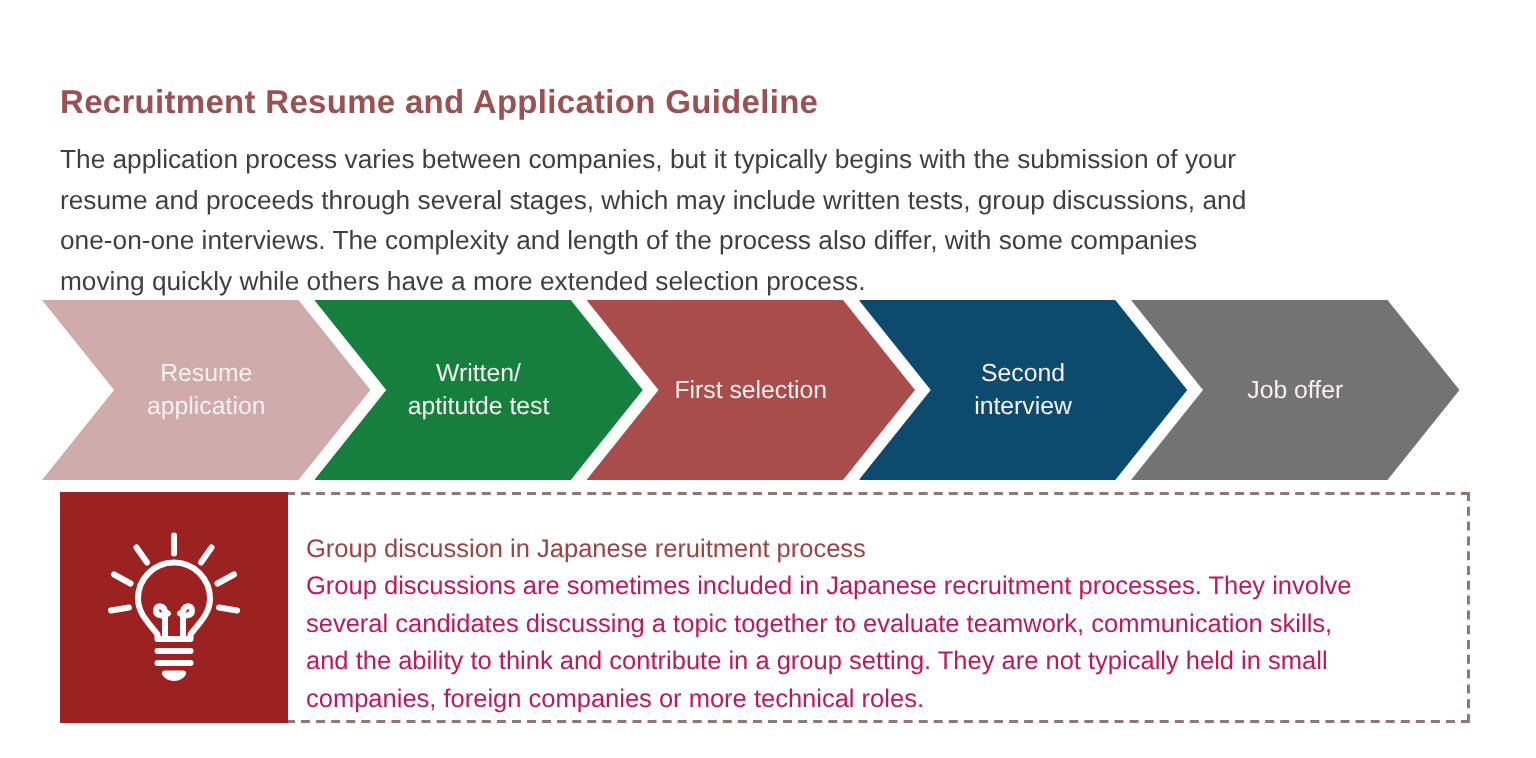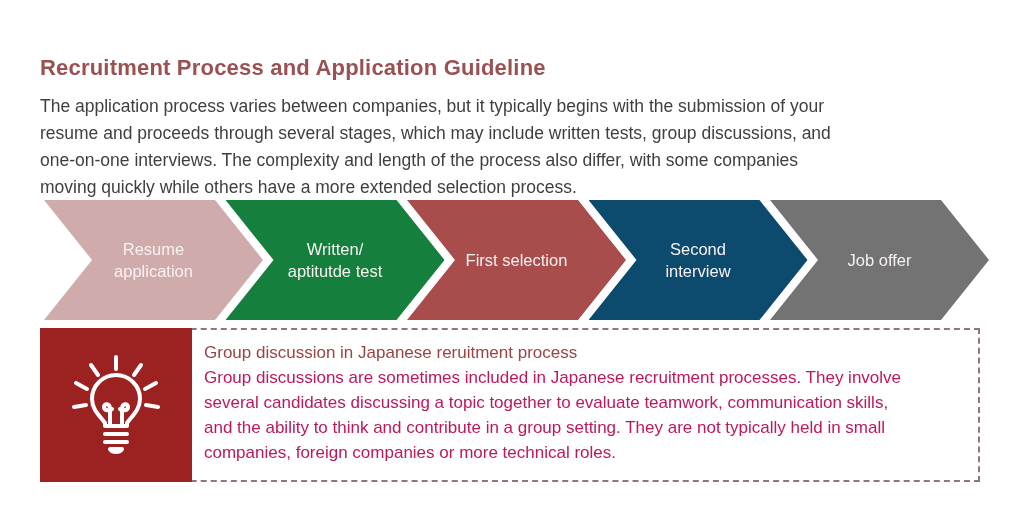--- a/index.html
+++ b/index.html
@@ -19,21 +19,21 @@
   }
   .intro {
     position: absolute; left: 40px; top: 80px;
     width: 930px;
     font-size: 17.5px; line-height: 27px;
     white-space: pre-line;
     color: #3f3f3f;
     margin-top: 13px;
   }
   .process {
-    position: absolute; left: 44px; top: 200px;
+    position: absolute; left: 28px; top: 200px;
     width: 946px; height: 84px;
   }
   .arrow {
     position: absolute; top: 0;
     width: 219px; height: 120px;
     clip-path: polygon(0 0, 171px 0, 219px 50%, 171px 100%, 0 100%, 48px 50%);
     display: flex; align-items: center; justify-content: center;
   }
   .arrow-label {
     max-width: 122px;
@@ -52,32 +52,33 @@
     width: 152px;
     display: flex; align-items: center; justify-content: center;
   }
   .callout-text {
     position: absolute; left: 162px; top: 10px;
     width: 775px;
   }
   .callout-heading {
     font-size: 17px; line-height: 25px;
     color: #9c4343;
+    margin-top: 13px;
   }
   .callout-body {
     font-size: 17px; line-height: 25px;
     white-space: pre-line;
     color: #be185d;
   }
   .bulb-svg { display: block; }
 </style>
 </head>
 <body>
 
-<h1 class="page-title">Recruitment Process and Application Guideline</h1>
+<h1 class="page-title">Recruitment Resume and Application Guideline</h1>
 
 <p class="intro">The application process varies between companies, but it typically begins with the submission of your
 resume and proceeds through several stages, which may include written tests, group discussions, and
 one-on-one interviews. The complexity and length of the process also differ, with some companies
 moving quickly while others have a more extended selection process.</p>
 
 <div class="process">
 
 <div class="arrow" style="left: 0px; background: rgb(207, 171, 171);">
       <span class="arrow-label">Resume application</span>

